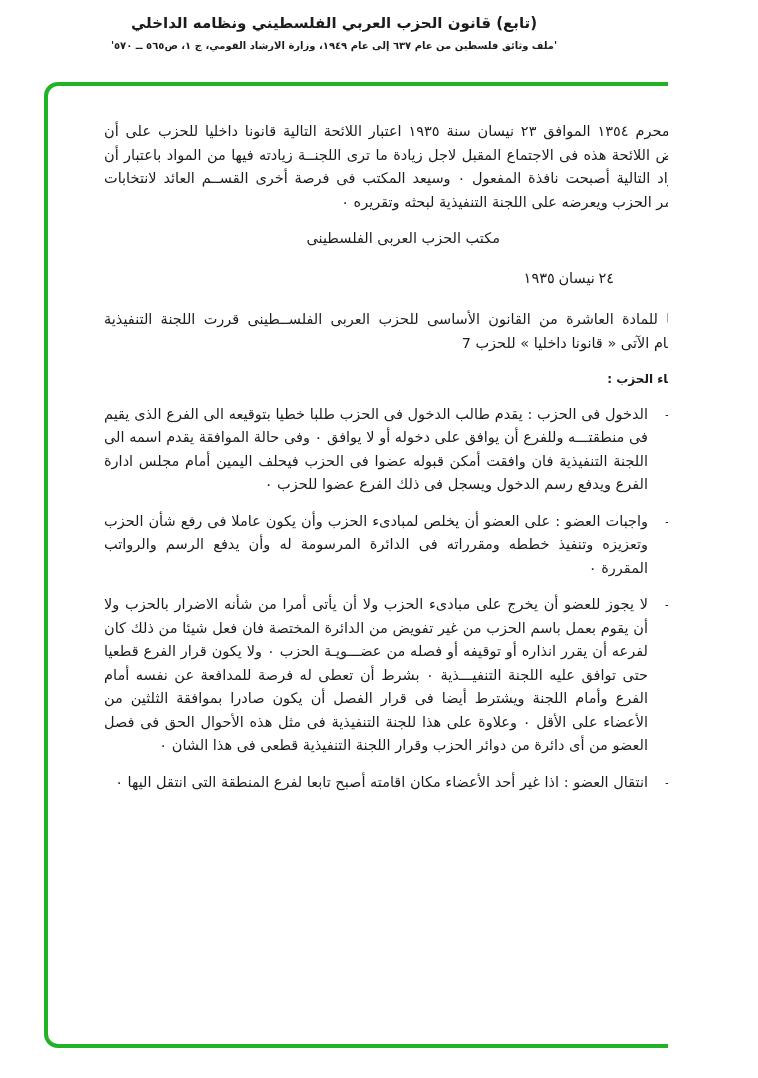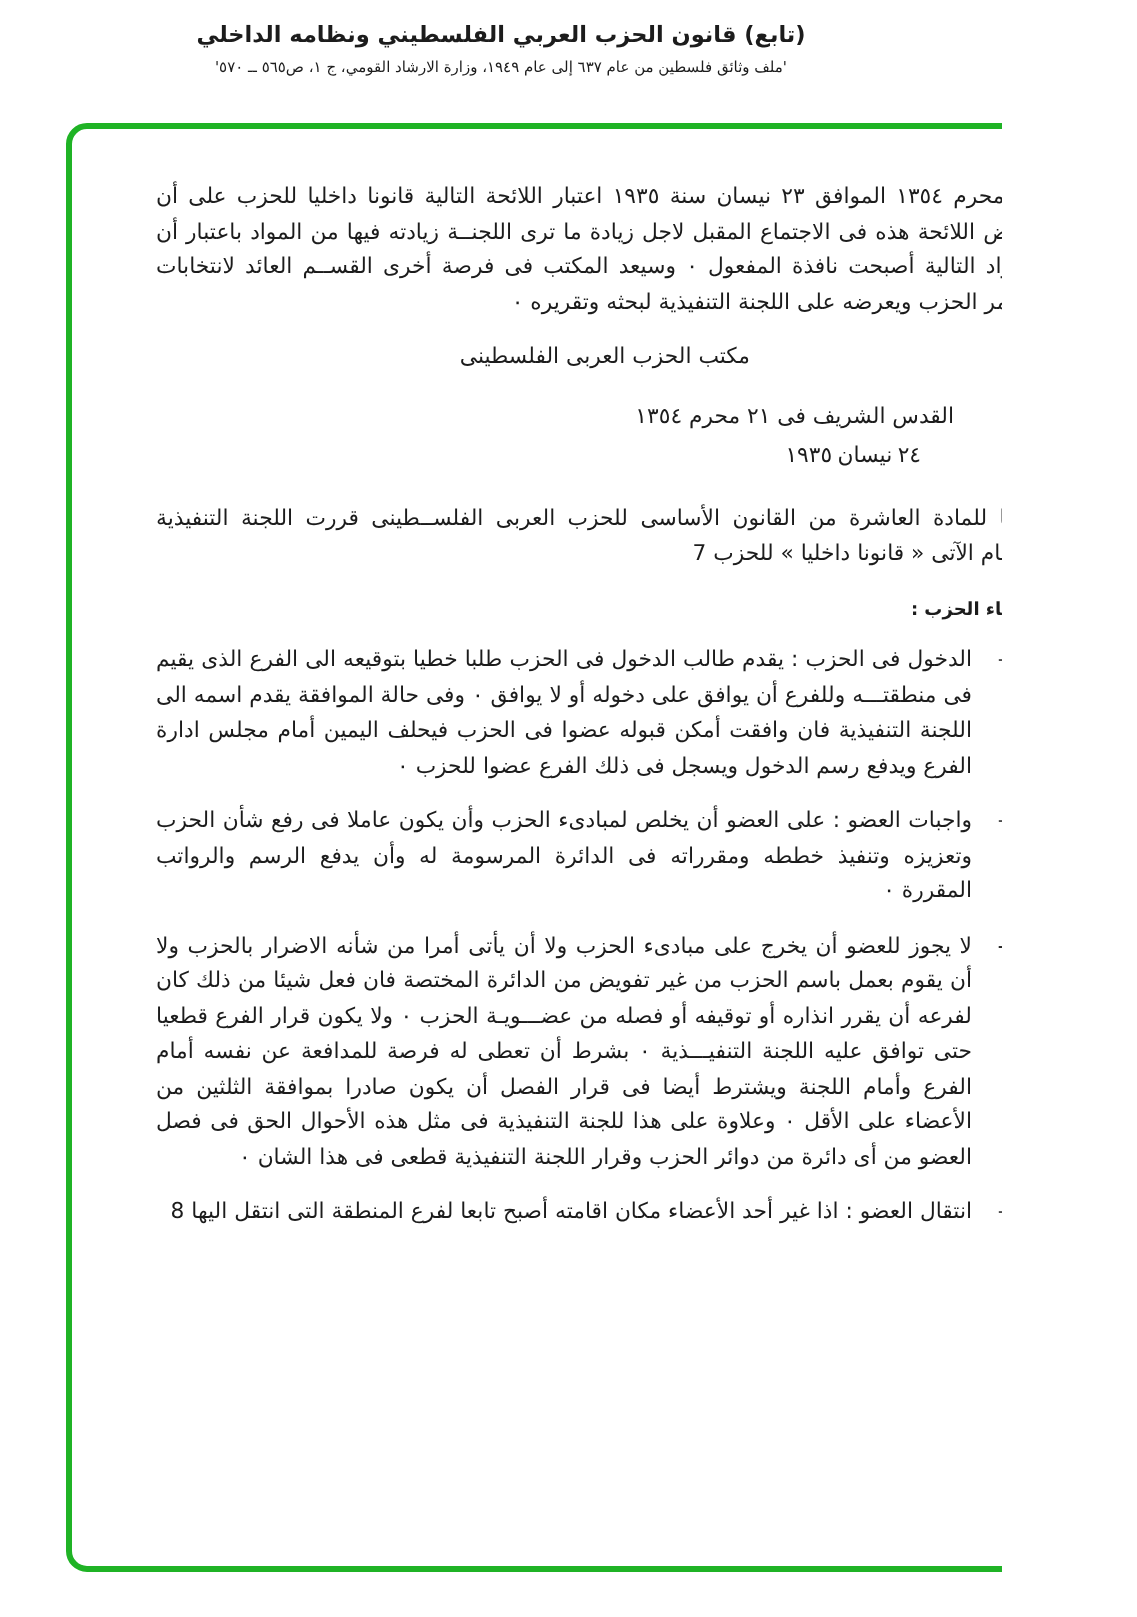--- a/index.html
+++ b/index.html
@@ -27,21 +27,21 @@
     direction: rtl;
   }
   .doc-title {
     font-size: 15px;
     font-weight: bold;
     letter-spacing: 0.2px;
   }
   .doc-source {
     margin-top: 8px;
     font-size: 10px;
-    font-weight: normal;
+    font-weight: bold;
   }
   .frame {
     position: absolute;
     top: 82px;
     left: 44px;
     width: 672px;
     height: 966px;
     border: 4px solid var(--frame-green, #1fb325);
     border-radius: 14px;
     background: transparent;
@@ -87,21 +87,20 @@
     <div class="doc-source">'ملف وثائق فلسطين من عام ٦٣٧ إلى عام ١٩٤٩، وزارة الارشاد القومي، ج ١، ص٥٦٥ ــ ٥٧٠'</div>
   </header>
 
   <div class="frame">
     <div class="content">
 
       <p class="para">٢٠ محرم ١٣٥٤ الموافق ٢٣ نيسان سنة ١٩٣٥ اعتبار اللائحة التالية قانونا داخليا للحزب على أن تعرض اللائحة هذه فى الاجتماع المقبل لاجل زيادة ما ترى اللجنــة زيادته فيها من المواد باعتبار أن المواد التالية أصبحت نافذة المفعول ۰ وسيعد المكتب فى فرصة أخرى القســم العائد لانتخابات مؤتمر الحزب ويعرضه على اللجنة التنفيذية لبحثه وتقريره ۰</p>
 
       <div class="signature">مكتب الحزب العربى الفلسطينى</div>
 
-      <div class="date1">القدس الشريف فى ٢١ محرم ١٣٥٤</div>
       <div class="date2">٢٤ نيسان ١٩٣٥</div>
 
       <p class="para">وفقا للمادة العاشرة من القانون الأساسى للحزب العربى الفلســطينى قررت اللجنة التنفيذية النظام الآتى « قانونا داخليا » للحزب 7</p>
 
       <h2 class="section-heading">اعضاء الحزب :</h2>
 
       <div class="item">
         <span class="marker">١ —</span>
         <span class="item-text">الدخول فى الحزب : يقدم طالب الدخول فى الحزب طلبا خطيا بتوقيعه الى الفرع الذى يقيم فى منطقتـــه وللفرع أن يوافق على دخوله أو لا يوافق ۰ وفى حالة الموافقة يقدم اسمه الى اللجنة التنفيذية فان وافقت أمكن قبوله عضوا فى الحزب فيحلف اليمين أمام مجلس ادارة الفرع ويدفع رسم الدخول ويسجل فى ذلك الفرع عضوا للحزب ۰</span>
       </div>
@@ -115,19 +114,19 @@
         <span class="marker">٣ —</span>
       </div>
 
       <div class="item">
         <span class="marker">٤ —</span>
         <span class="item-text">لا يجوز للعضو أن يخرج على مبادىء الحزب ولا أن يأتى أمرا من شأنه الاضرار بالحزب ولا أن يقوم بعمل باسم الحزب من غير تفويض من الدائرة المختصة فان فعل شيئا من ذلك كان لفرعه أن يقرر انذاره أو توقيفه أو فصله من عضـــويـة الحزب ۰ ولا يكون قرار الفرع قطعيا حتى توافق عليه اللجنة التنفيـــذية ۰ بشرط أن تعطى له فرصة للمدافعة عن نفسه أمام الفرع وأمام اللجنة ويشترط أيضا فى قرار الفصل أن يكون صادرا بموافقة الثلثين من الأعضاء على الأقل ۰ وعلاوة على هذا للجنة التنفيذية فى مثل هذه الأحوال الحق فى فصل العضو من أى دائرة من دوائر الحزب وقرار اللجنة التنفيذية قطعى فى هذا الشان ۰</span>
       </div>
 
       <div class="item">
         <span class="marker">٥ —</span>
-        <span class="item-text">انتقال العضو : اذا غير أحد الأعضاء مكان اقامته أصبح تابعا لفرع المنطقة التى انتقل اليها 8</span>
+        <span class="item-text">انتقال العضو : اذا غير أحد الأعضاء مكان اقامته أصبح تابعا لفرع المنطقة التى انتقل اليها ۰</span>
       </div>
 
     </div>
   </div>
 
 </div>
 
 </body></html>

